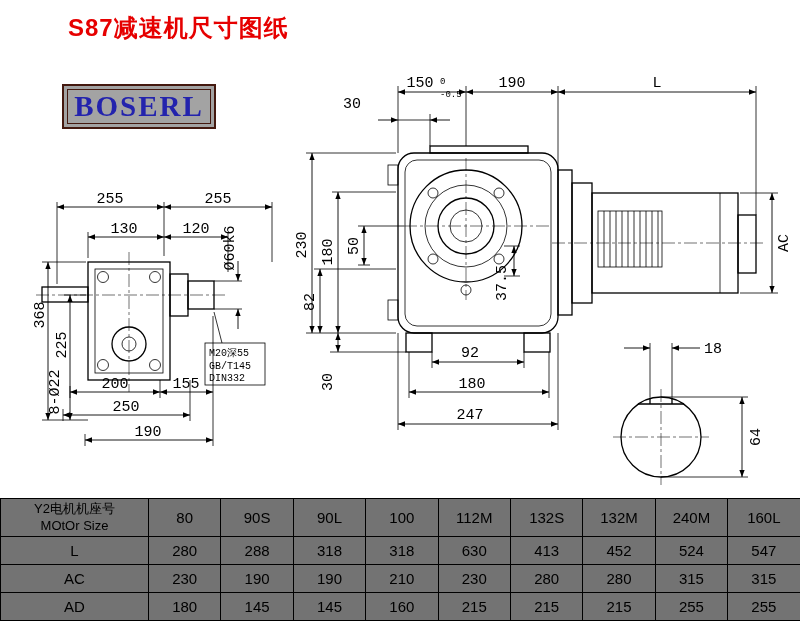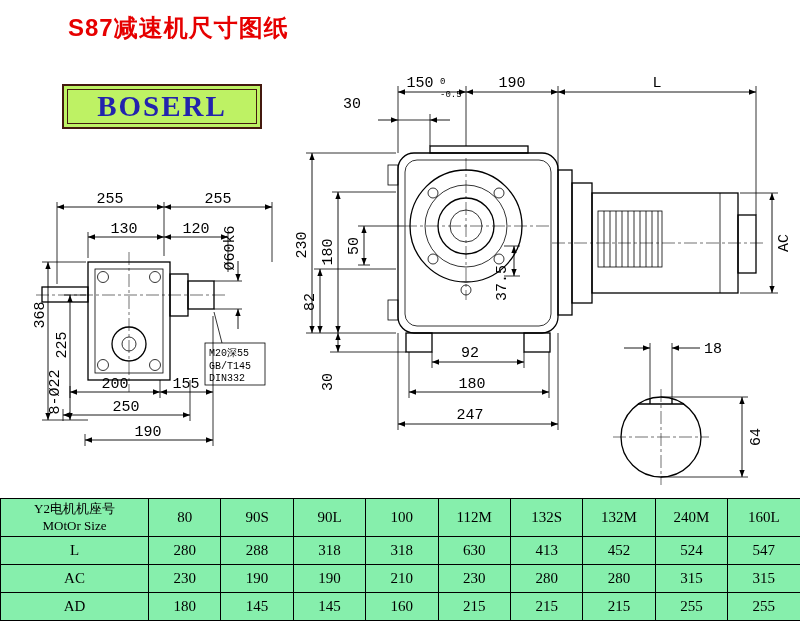--- a/index.html
+++ b/index.html
@@ -3,41 +3,41 @@
 <meta charset="utf-8">
 <style>
   * { margin:0; padding:0; box-sizing:border-box; }
   html,body { width:800px; height:622px; }
   body { position:relative; background:#ffffff; overflow:hidden;
          font-family:"Liberation Sans", sans-serif; }
 
   .title { position:absolute; left:68px; top:12px; font-size:24px; font-weight:bold;
            color:#e60000; letter-spacing:1px; white-space:nowrap; }
 
-  .logo { position:absolute; left:62px; top:84px; width:200px; height:45px;
-          border:2px solid #44190f; padding:3px; background:#bef264; }
+  .logo { position:absolute; left:62px; top:84px; width:154px; height:45px;
+          border:2px solid #44190f; padding:3px; background:#a3a3a3; }
   .logo-inner { width:100%; height:100%; border:1px solid #44190f;
                 display:flex; align-items:center; justify-content:center; }
   .logo-inner span { font-family:"Liberation Serif", serif; font-weight:bold;
                      font-size:29px; color:#2323ad; letter-spacing:2px; }
 
   svg.drawing { position:absolute; left:0; top:0; }
   .ln   { stroke:#000; stroke-width:1.3; fill:none; }
   .thin { stroke:#000; stroke-width:0.8; fill:none; }
   .dim  { stroke:#000; stroke-width:0.9; fill:none; }
   .cl   { stroke:#333; stroke-width:0.7; fill:none; stroke-dasharray:13 3 3 3; }
   svg text { font-family:"Liberation Mono", monospace; fill:#000; }
   text.d { font-size:15px; }
   text.s { font-size:10px; }
   text.tol { font-size:9px; }
 
   table.spec-table { position:absolute; left:0; top:498px; width:800px;
                      border-collapse:collapse; table-layout:fixed;
-                     font-family:Liberation Serif, serif; font-size:15px; color:#000;
-                     background:#86efac; }
+                     font-family:Liberation Sans, sans-serif; font-size:15px; color:#000;
+                     background:#737373; }
   table.spec-table td { border:1px solid #000; text-align:center; vertical-align:middle;
                         height:28px; padding:0; }
   table.spec-table tr.hdr td { height:38px; }
   td.rowhead { text-align:left; padding-left:4px; font-size:13px; line-height:1.3; }
   col.c0 { width:148px; }
   col.cn { width:72.4px; }
 </style>
 </head>
 <body>
 

